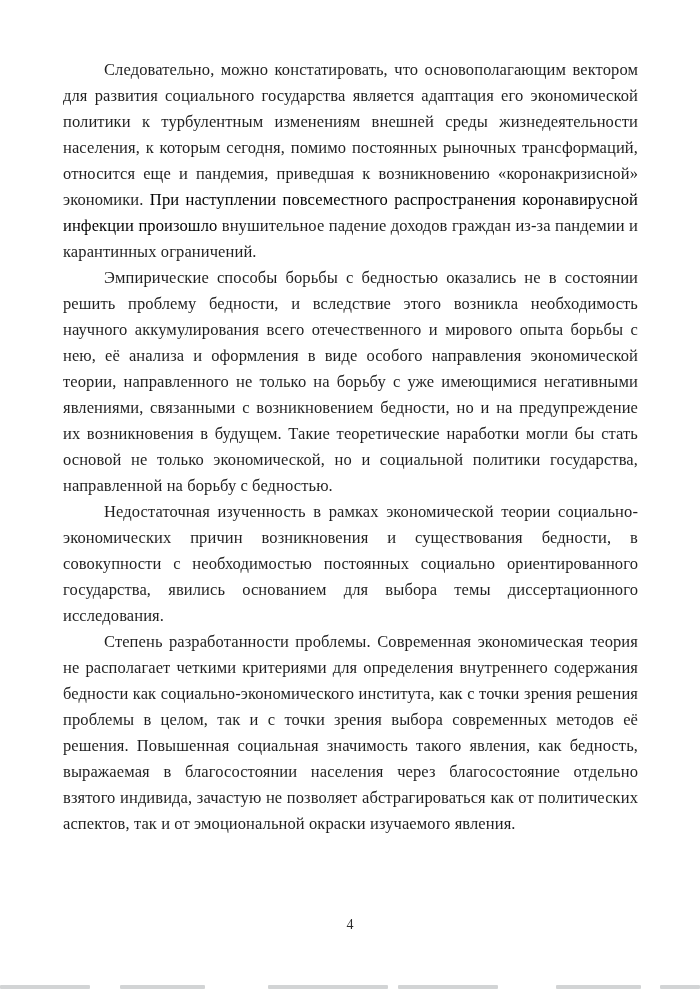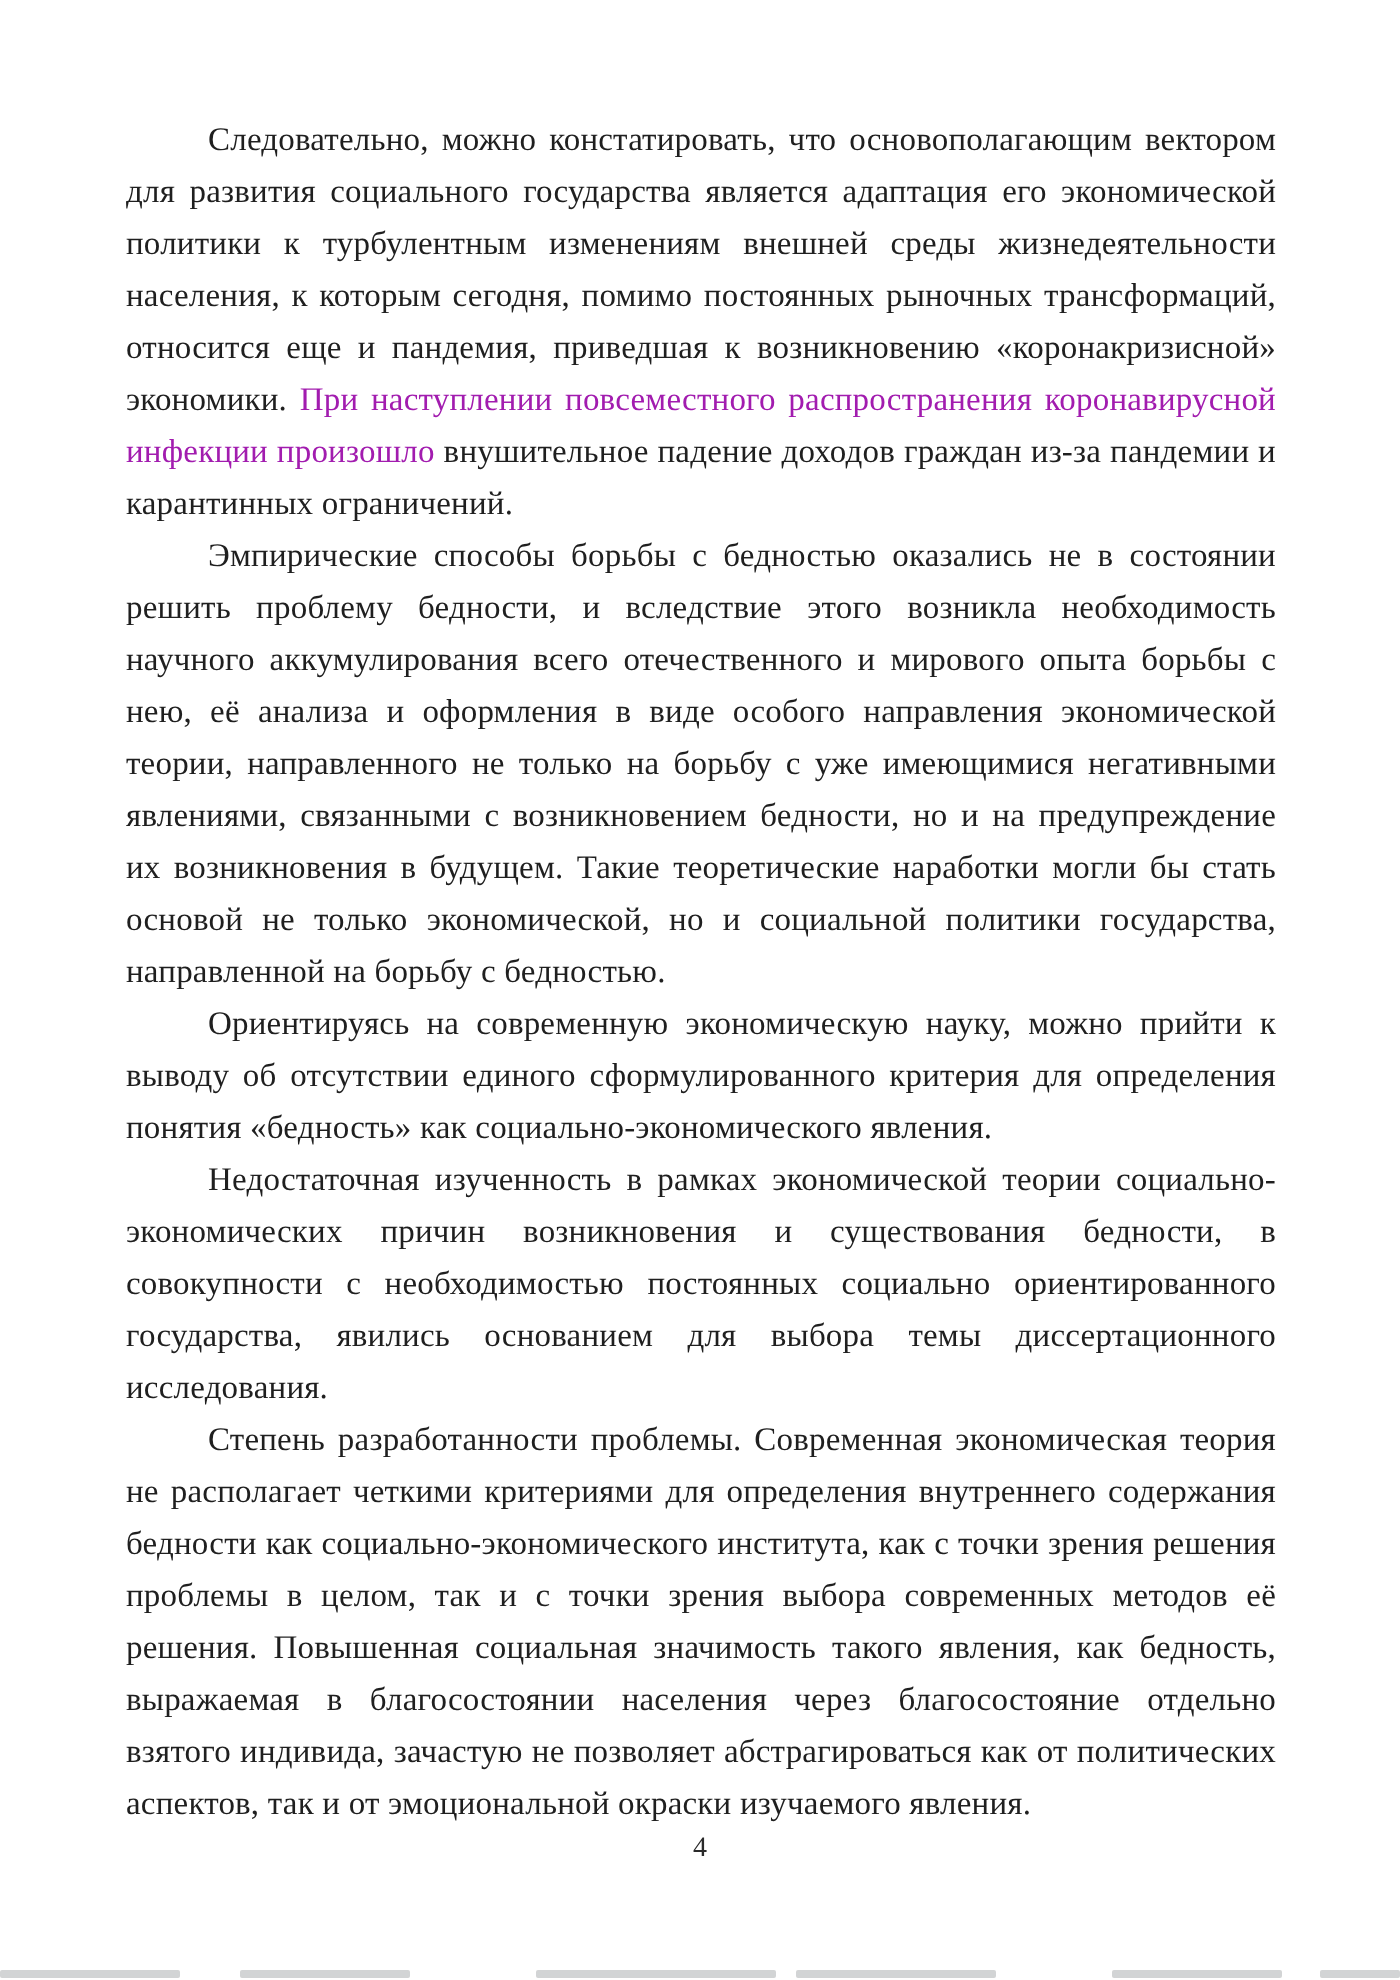--- a/index.html
+++ b/index.html
@@ -25,21 +25,21 @@
     margin: 0;
     padding: 0;
     text-indent: 41px;
     text-align: justify;
     font-size: 16.5px;
     line-height: 26px;
     color: #1f1f1f;
     letter-spacing: 0.1px;
   }
   .muted {
-    color: #a21caf;
+    color: #000000;
   }
   .lead-bold {
     font-weight: normal;
   }
   .footer {
     position: absolute;
     top: 917px;
     left: 0;
     width: 700px;
     text-align: center;
@@ -71,21 +71,20 @@
 <body>
 
 <div class="page">
 
   <div class="content">
 
     <p class="para"><span>Следовательно, можно констатировать, что основополагающим вектором для развития социального государства является адаптация его экономической политики к турбулентным изменениям внешней среды жизнедеятельности населения, к которым сегодня, помимо постоянных рыночных трансформаций, относится еще и пандемия, приведшая к возникновению «коронакризисной» экономики. </span><span class="muted">При наступлении повсеместного распространения коронавирусной инфекции произошло </span><span>внушительное падение доходов граждан из-за пандемии и карантинных ограничений.</span></p>
 
     <p class="para"><span>Эмпирические способы борьбы с бедностью оказались не в состоянии решить проблему бедности, и вследствие этого возникла необходимость научного аккумулирования всего отечественного и мирового опыта борьбы с нею, её анализа и оформления в виде особого направления экономической теории, направленного не только на борьбу с уже имеющимися негативными явлениями, связанными с возникновением бедности, но и на предупреждение их возникновения в будущем. Такие теоретические наработки могли бы стать основой не только экономической, но и социальной политики государства, направленной на борьбу с бедностью.</span></p>
 
-    <p class="para"><span>Ориентируясь на современную экономическую науку, можно прийти к выводу об отсутствии единого сформулированного критерия для определения понятия «бедность» как социально-экономического явления.</span></p>
 
     <p class="para"><span>Недостаточная изученность в рамках экономической теории социально-экономических причин возникновения и существования бедности, в совокупности с необходимостью постоянных социально ориентированного государства, явились основанием для выбора темы диссертационного исследования.</span></p>
 
     <p class="para"><span class="lead-bold">Степень разработанности проблемы.</span><span> Современная экономическая теория не располагает четкими критериями для определения внутреннего содержания бедности как социально-экономического института, как с точки зрения решения проблемы в целом, так и с точки зрения выбора современных методов её решения. Повышенная социальная значимость такого явления, как бедность, выражаемая в благосостоянии населения через благосостояние отдельно взятого индивида, зачастую не позволяет абстрагироваться как от политических аспектов, так и от эмоциональной окраски изучаемого явления.</span></p>
 
   </div>
 
   <div class="footer">4</div>
 
   <div class="artifact-strip">

